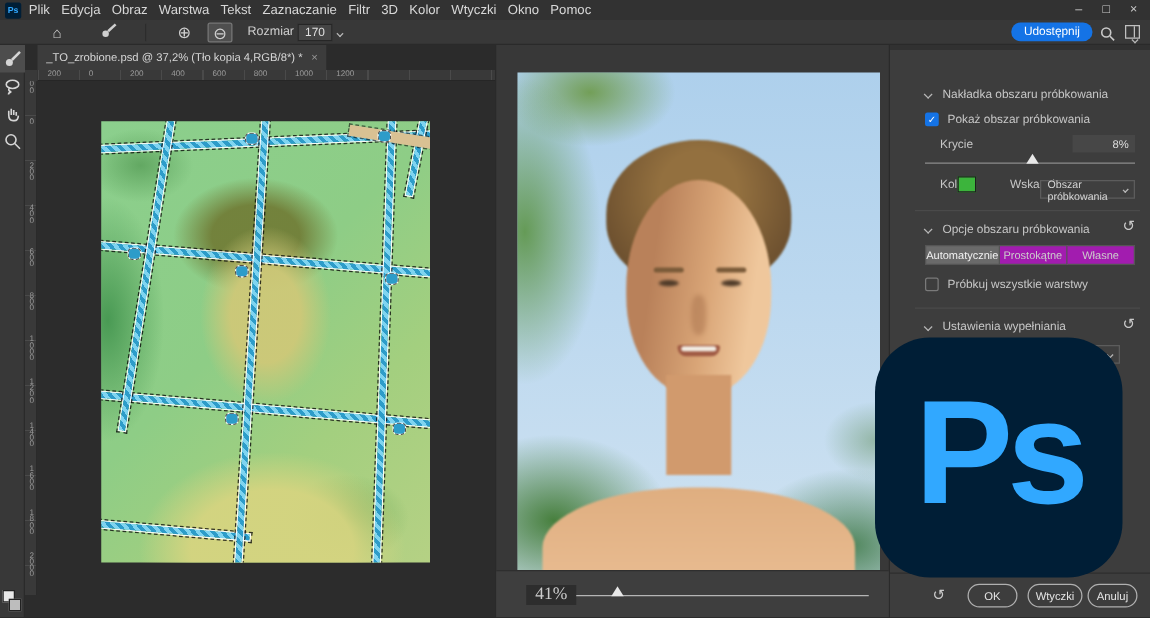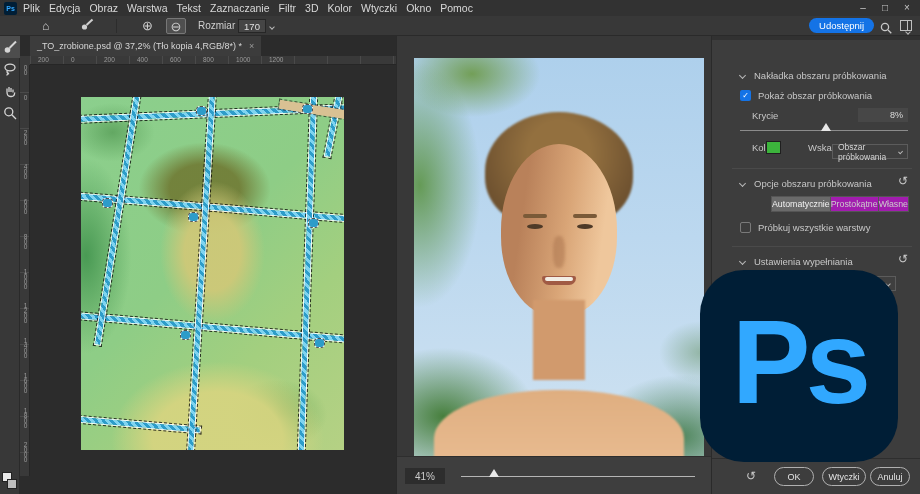--- a/index.html
+++ b/index.html
@@ -124,22 +124,22 @@
     border-radius:40%; filter:blur(1.5px); }
   .mouth { position:absolute; left:50%; transform:translateX(-50%); top:132px; width:34px; height:9px;
     background:#a05a44; border-radius:3px 3px 10px 10px; overflow:hidden; }
   .mouth::before { content:""; position:absolute; left:3px; top:1px; width:28px; height:4px; background:#f2ede4; border-radius:2px; }
   .neck { position:absolute; left:50%; transform:translateX(-50%); top:242px; width:52px; height:80px;
     background:#d19a6d; filter:blur(.8px); }
   .shoulders { position:absolute; left:50%; transform:translateX(-50%); bottom:-34px; width:250px; height:100px;
     background:linear-gradient(180deg,#dfae80,#ecc096); border-radius:48% 48% 0 0; filter:blur(.8px); }
   .pv-foot { position:absolute; left:0; bottom:0; width:100%; height:38px; background:#3e3e3e;
     border-top:1px solid #2e2e2e; }
-  .pv-zoomval { position:absolute; left:8px; top:11px; width:40px; height:16px; background:#2d2d2d;
-    color:#cccccc; font-size:10px; display:flex; align-items:center; justify-content:center; }
+  .pv-zoomval { position:absolute; left:24px; top:11px; width:40px; height:16px; background:#2d2d2d;
+    color:#cccccc; font-size:14px; display:flex; align-items:center; justify-content:center;font-family:Liberation Serif, serif; }
   .pv-slider { position:absolute; left:64px; right:16px; top:19px; height:1px; background:#b5b5b5; }
   .tri-thumb { position:absolute; top:-7px; width:0; height:0; border-left:5px solid transparent;
     border-right:5px solid transparent; border-bottom:8px solid #e8e8e8; }
   .pv-slider .tri-thumb { left:12%; }
 
   
   .rightpanel { position:absolute; left:712px; top:30px; width:208px; height:464px; background:#3d3d3d; }
   .rp-topstrip { position:absolute; left:0; top:0; width:100%; height:10px; background:#313131; }
   .rp-collapse { position:absolute; right:6px; top:-2px; color:#a8a8a8; font-size:9px; }
   .rp-tabrow { position:absolute; left:0; top:10px; width:100%; height:20px; background:#343434; }
@@ -154,21 +154,21 @@
   .cb.on { background:#1473e6; color:#fff; font-size:8px; }
   .cb.off { border:1px solid #7a7a7a; background:transparent; }
   .lbl { font-size:9.5px; color:#c7c7c7;margin-left:12px; }
   .valbox { position:absolute; height:14px; background:#474747; color:#dddddd; font-size:9px;
     display:flex; align-items:center; justify-content:flex-end; padding-right:5px; }
   .hr { position:absolute; left:-8px; right:-4px; height:1px; background:#4a4a4a; }
   .track { position:absolute; left:0; right:0; height:1px; background:#8c8c8c; }
   .swatch { position:absolute; width:15px; height:13px; border:1px solid #1f1f1f; }
   .dd { position:absolute; height:15px; border:1px solid #5c5c5c; background:#3f3f3f; color:#d5d5d5;
     display:flex; align-items:center; justify-content:space-between; padding:0 5px; font-size:8.5px; }
-  .segbtns { position:absolute; left:0; right:0; display:flex;margin-left:31px; }
+  .segbtns { position:absolute; left:0; right:0; display:flex; }
   .segbtns div { flex:1; height:16px; border:1px solid #555; border-left-width:0; background:#a21caf;
     color:#cccccc; font-size:8.8px; display:flex; align-items:center; justify-content:center; }
   .segbtns div:first-child { border-left-width:1px; background:#6a6a6a; color:#f2f2f2; }
   .rp-foot { position:absolute; left:0; bottom:0; width:100%; height:36px; background:#3d3d3d;
     border-top:1px solid #2e2e2e; }
   .rp-foot .reset { left:34px; top:10px; }
   .pill { position:absolute; top:8px; height:19px; border:1px solid #b0b0b0; border-radius:10px;
     color:#e4e4e4; font-size:9px; display:flex; align-items:center; justify-content:center; background:transparent; }
 
   

